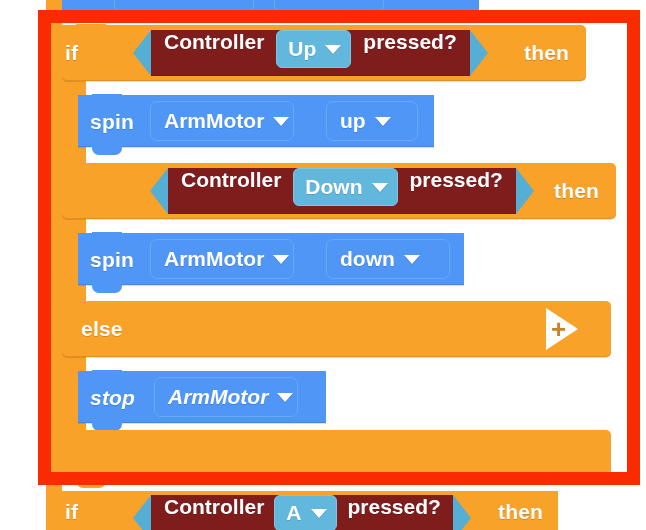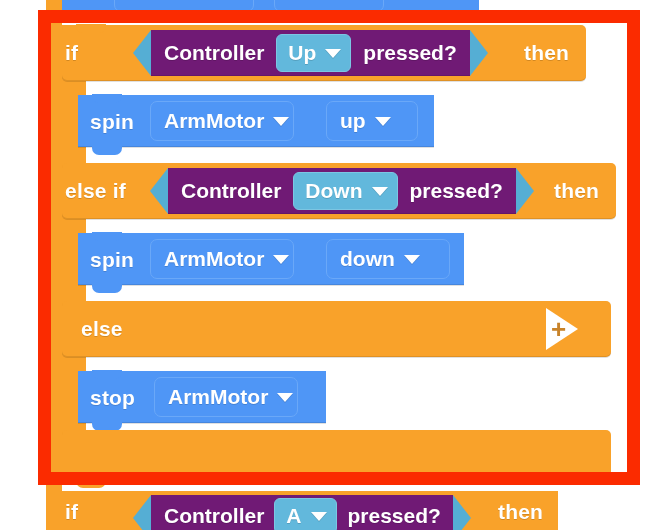--- a/index.html
+++ b/index.html
@@ -66,23 +66,23 @@
     font-weight: bold;
     letter-spacing: .2px;
     white-space: nowrap;
     text-shadow: 0 1px 0 rgba(0,0,0,.16);
   }
 
   
   .hex {
     position: absolute;
     height: 46px;
-    background: #701a75;
+    background: #7f1d1d;
     display: flex;
-    align-items: center;
+    align-items: flex-start;
     box-shadow: inset 0 -1px 0 rgba(0,0,0,.10);
   }
   .hex::before, .hex::after {
     content: "";
     position: absolute;
     top: 0;
     width: 0; height: 0;
     border-top: 23px solid transparent;
     border-bottom: 23px solid transparent;
   }
@@ -207,21 +207,20 @@
       <span class="field-txt">ArmMotor</span>
       <span class="caret"></span>
     </div>
     <div class="abs field-blue" style="left:248px; top:6px; width:92px;">
       <span class="field-txt">up</span>
       <span class="caret"></span>
     </div>
   </div>
 
   <div class="abs orange-bar" style="left:46px; top:163px; width:554px; height:56px;"></div>
-  <div class="kw" style="left:49px; top:179px;">else if</div>
 
   <div class="hex" style="left:152px; top:168px; height:46px;">
     <span class="lbl" style="margin-left:13px;">Controller</span>
     <div class="field-cyan" style="margin-left:12px;">
       <span class="field-txt">Down</span>
       <span class="caret"></span>
     </div>
     <span class="lbl" style="margin:0 13px 0 12px;">pressed?</span>
   </div>
 
@@ -240,21 +239,21 @@
       <span class="caret"></span>
     </div>
   </div>
 
   <div class="abs orange-bar" style="left:46px; top:301px; width:549px; height:56px;"></div>
   <div class="kw" style="left:49px; top:317px;margin-left:16px;">else</div>
 
   <div class="mutator" style="left:530px; top:308px;"></div>
   <div class="mutator-plus" style="left:535px; top:316px;">+</div>
 
-  <div class="abs blue-block" style="left:62px; top:371px; width:248px; height:52px;">
+  <div class="abs blue-block" style="left:62px; top:371px; width:248px; height:52px;font-style:italic;">
     <div class="notch-top" style="background:#4f96f6;"></div>
     <div class="notch-bottom" style="background:#4f96f6;"></div>
     <div class="kw" style="left:12px; top:15px; text-shadow:0 1px 0 rgba(0,0,0,.14);">stop</div>
     <div class="abs field-blue" style="left:76px; top:6px; width:144px;">
       <span class="field-txt">ArmMotor</span>
       <span class="caret"></span>
     </div>
   </div>
 
   <div class="abs orange-bar" style="left:46px; top:430px; width:549px; height:50px;">

